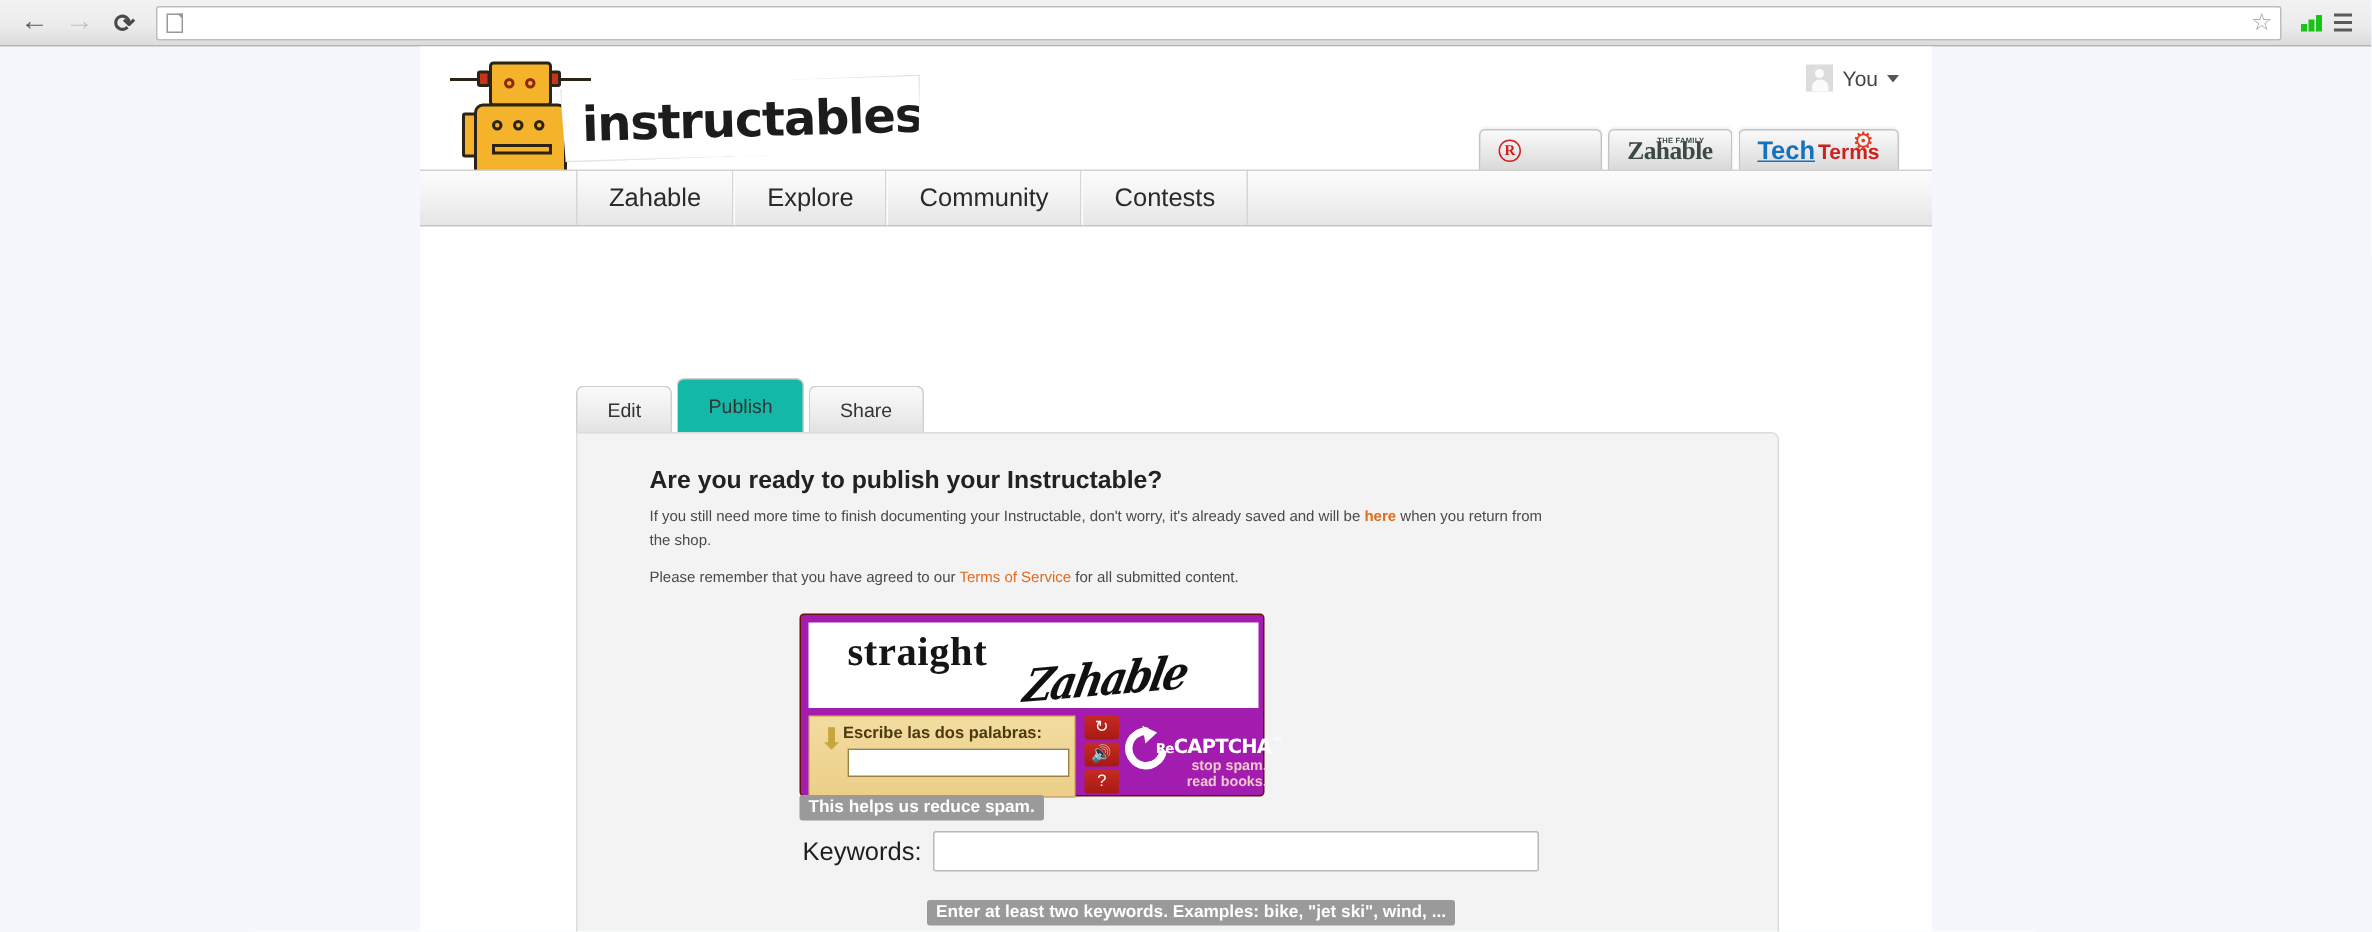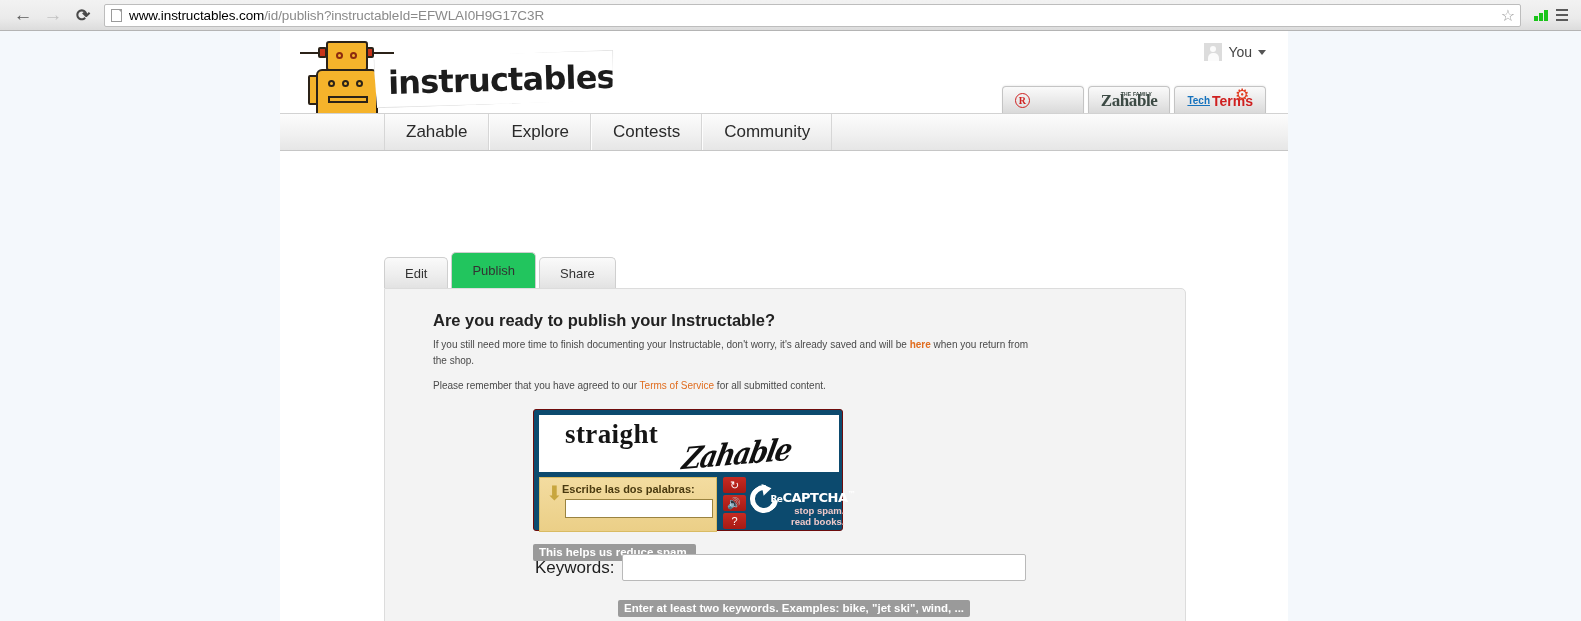--- a/index.html
+++ b/index.html
@@ -262,21 +262,21 @@
   .sponsor .hm-small {
     font-size: 5px; font-weight: bold; color: #3c4a44;
     position: absolute; left: 32px; top: 4px;
     letter-spacing: 0.2px;
   }
   .sponsor .hm-main {
     font-size: 17px; font-weight: bold; color: #3c4a44;
     font-family: "Liberation Serif", serif;
     letter-spacing: -0.4px;
   }
-  .sponsor .ts-tech { font-size: 10px; font-weight: bold; color: #1572bd; text-decoration: underline; }
+  .sponsor .ts-tech { font-size: 17px; font-weight: bold; color: #1572bd; text-decoration: underline; }
   .sponsor .ts-shop { font-size: 14px; font-weight: bold; color: #cf2020; margin-left: -3px; }
   .sponsor .gear {
     position: absolute; right: 15px; top: 0px;
     width: 15px; height: 15px;
     color: #e23b1e; font-size: 16px; line-height: 15px;
   }
 
   
   .nav-bar {
     position: absolute;
@@ -314,21 +314,21 @@
     display: flex; align-items: center;
     font-size: 13px; color: #333;
     background: linear-gradient(to bottom, #fafafa 0%, #ededed 60%, #e2e2e2 100%);
     border: 1px solid #cfcfcf;
     border-bottom: none;
     border-radius: 5px 5px 0 0;
     margin-right: 3px;
     position: relative;
   }
   .tab.active {
-    background: #22c55e;
+    background: #14b8a6;
     height: 36px;
     z-index: 4;
     border-color: #cfcfcf;
   }
 
   .panel {
     position: absolute;
     left: 104px; top: 137px;
     width: 802px;
     height: 350px;
@@ -354,21 +354,21 @@
   }
   .panel p.second { margin-top: 9px; }
   .lnk { color: #e06c1e; font-weight: bold; text-decoration: none; }
   .lnk.tos { font-weight: normal; }
 
   
   .recaptcha {
     position: absolute;
     left: 148px; top: 120px;
     width: 310px; height: 122px;
-    background: #0c4a6e;
+    background: #a21caf;
     border: 1px solid #6d0c0c;
     border-radius: 3px;
     padding: 5px;
   }
   .rc-image {
     width: 300px; height: 57px;
     background: #fff;
     position: relative;
     overflow: hidden;
   }
@@ -485,21 +485,21 @@
   .tooltip {
     position: absolute;
     background: #9a9a9a;
     color: #fff;
     font-size: 11.5px;
     font-weight: bold;
     padding: 2px 6px 3px 6px;
     border-radius: 2px;
     white-space: nowrap;
   }
-  .tt-spam { left: 148px; top: 255px; }
+  .tt-spam { left: 148px; top: 241px; }
   .tt-keywords { left: 233px; top: 311px; }
 
   .field-row {
     position: absolute;
     display: flex; align-items: center;
   }
   .kw-row { left: 150px; top: 265px; }
   .field-label {
     font-size: 17px;
     color: #1e1e1e;
@@ -514,21 +514,20 @@
 </style>
 </head>
 <body>
 
 <div class="browser-bar">
   <div class="nav-btn">←</div>
   <div class="nav-btn disabled">→</div>
   <div class="nav-btn reload">⟳</div>
   <div class="url-wrap">
     <div class="page-icon"></div>
-    <div class="url-text"><span class="dom">www.instructables.com</span><span>/id/publish?instructableId=EFWLAI0H9G17C3R</span></div>
     <div class="star-icon">☆</div>
   </div>
   <div class="ext-icon">
       <i></i>
       <i></i>
       <i></i>
     </div>
   <div class="menu-icon">
       <i></i>
       <i></i>
@@ -586,22 +585,22 @@
       <div class="sponsor">
         <div class="ts-tech">Tech</div>
         <div class="ts-shop">Terms</div>
         <div class="gear">⚙</div>
       </div>
     </div>
 
     <div class="nav-bar">
       <div class="nav-item">Zahable</div>
       <div class="nav-item">Explore</div>
+      <div class="nav-item">Community</div>
       <div class="nav-item">Contests</div>
-      <div class="nav-item">Community</div>
     </div>
   </div>
 
   <div class="content">
 
     <div class="tabs">
       <div class="tab">Edit</div>
       <div class="tab active">Publish</div>
       <div class="tab">Share</div>
     </div>

